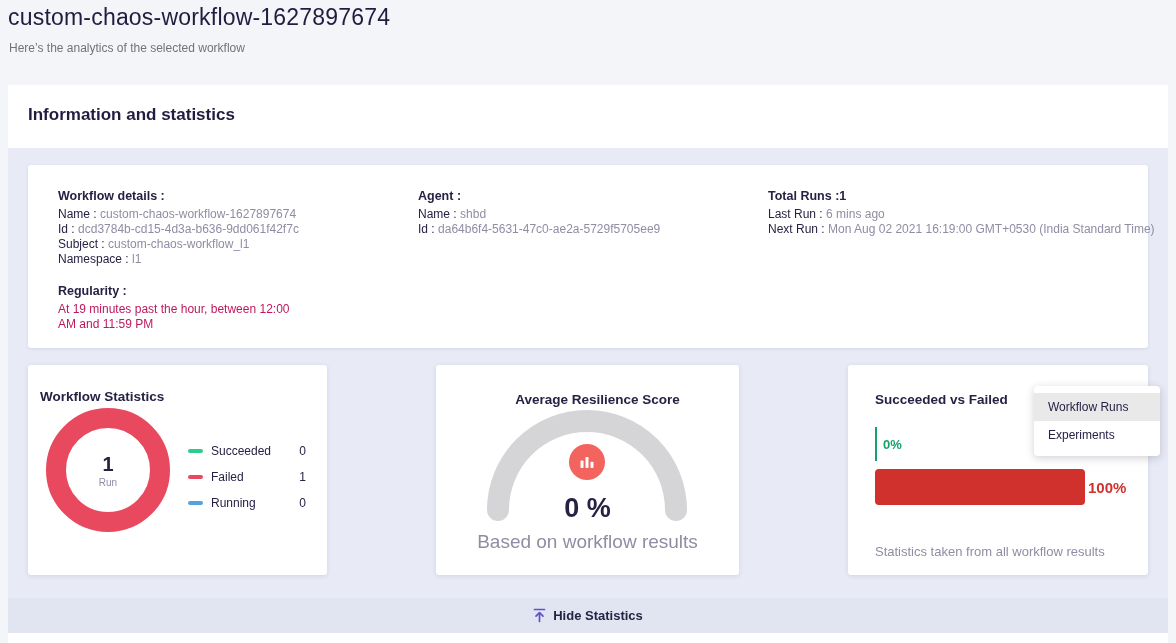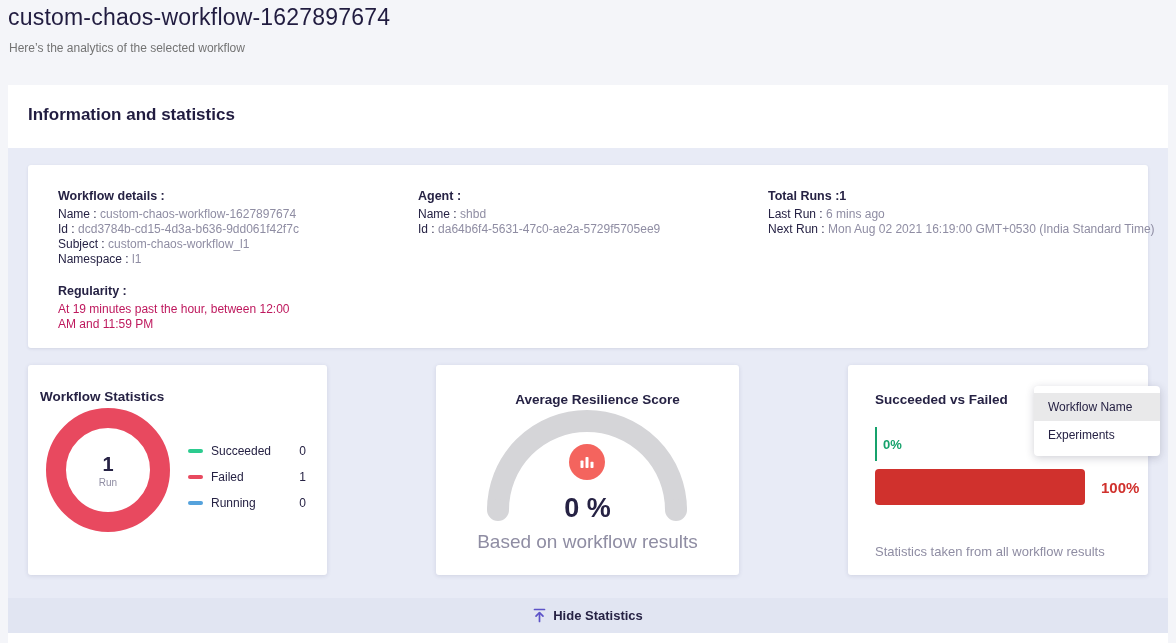--- a/index.html
+++ b/index.html
@@ -62,21 +62,21 @@
   .gauge-cap.right { left:178px; }
   .gauge-badge { position:absolute; left:82px; top:34px; width:36px; height:36px; border-radius:50%; background:#f4645e; display:flex; align-items:center; justify-content:center; }
   .score-value { position:absolute; left:0; top:128px; width:100%; text-align:center; font-size:27px; font-weight:700; color:#262244; }
   .score-caption { position:absolute; left:0; top:166px; width:100%; text-align:center; font-size:19px; color:#8f8da3; }
 
   
   .card-3 .card-title { position:absolute; left:27px; top:27px; }
   .succ-marker { position:absolute; left:27px; top:62px; display:flex; align-items:center; }
   .succ-line { width:2px; height:34px; background:#16a26c; margin-right:6px; }
   .succ-label { font-size:13px; font-weight:700; color:#16a26c; }
-  .fail-row { position:absolute; left:27px; top:104px; display:flex; align-items:center; gap:16px; }
+  .fail-row { position:absolute; left:27px; top:104px; display:flex; align-items:center; gap:3px; }
   .fail-bar { width:210px; height:36px; background:#d0312d; border-radius:4px; }
   .fail-label { font-size:15px; font-weight:700; color:#d0312d; }
   .stats-caption { position:absolute; left:27px; top:179px; font-size:13px; color:#8f8da3; }
   .dropdown { position:absolute; right:-12px; top:21px; width:126px; background:#fff; border-radius:4px; box-shadow:0 2px 9px rgba(40,40,70,.22); padding:7px 0; z-index:5; }
   .menu-item { font-size:12px; color:#262244; padding:7px 14px; cursor:pointer; }
   .menu-item.selected { background:#e9e9ea; }
 
   
   .hide-bar { position:absolute; left:0; top:513px; width:1160px; height:35px; background:#e1e5f2; display:flex; align-items:center; justify-content:center; gap:7px; cursor:pointer; }
   .hide-label { font-size:13px; font-weight:600; color:#262244; }
@@ -169,21 +169,21 @@
         <div class="succ-marker">
           <span class="succ-line"></span>
           <span class="succ-label">0%</span>
         </div>
         <div class="fail-row">
           <div class="fail-bar" style="background-color: rgb(208, 49, 45);"></div>
           <div class="fail-label">100%</div>
         </div>
         <div class="stats-caption">Statistics taken from all workflow results</div>
         <div class="dropdown">
-          <div class="menu-item selected">Workflow Name</div>
+          <div class="menu-item selected">Workflow Runs</div>
           <div class="menu-item">Experiments</div>
         </div>
       </div>
 
     </div>
 
   </div>
 
   <div class="hide-bar">
     <span style="display:flex;">

